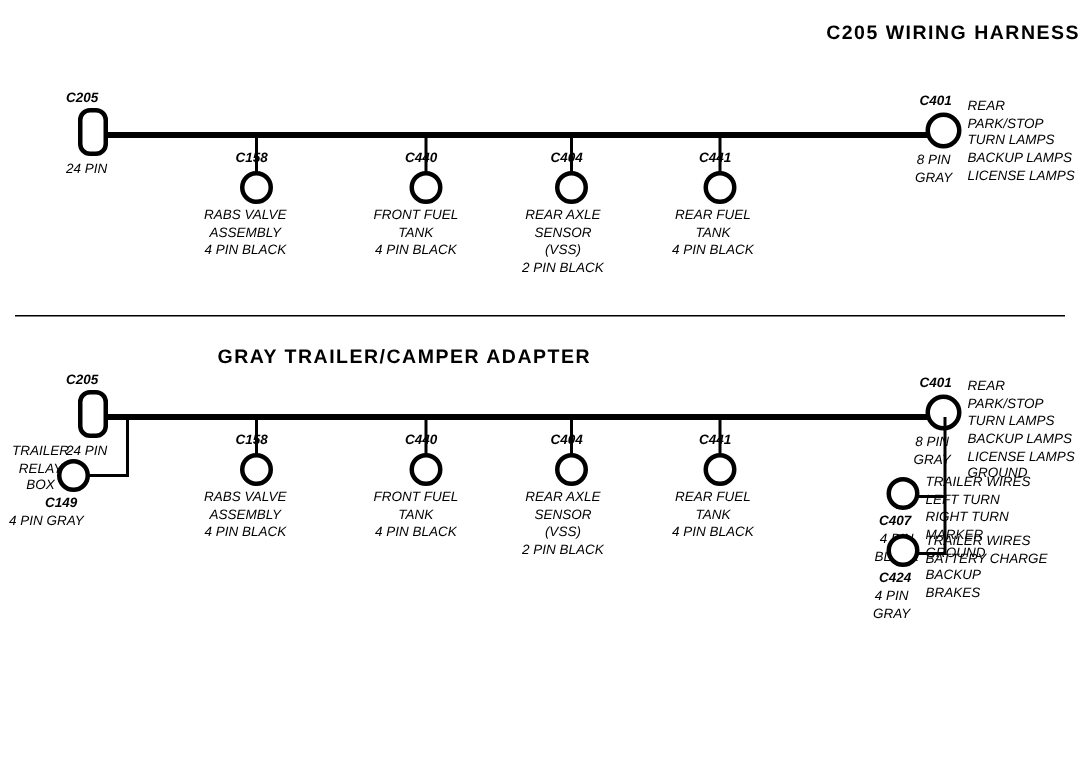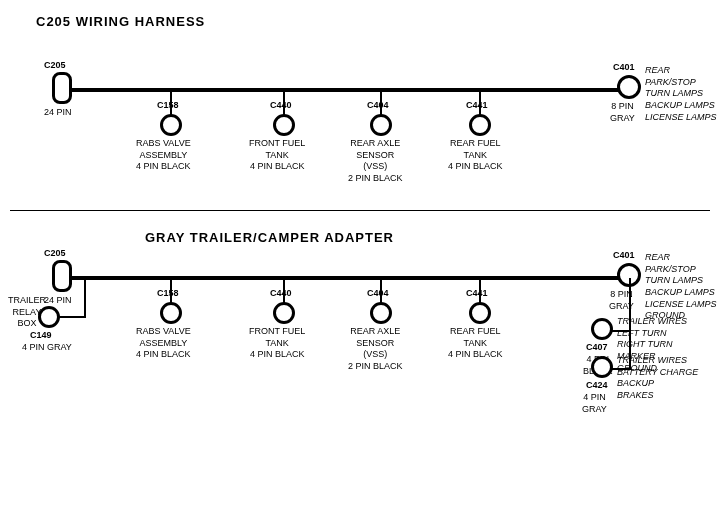--- a/index.html
+++ b/index.html
@@ -6,21 +6,21 @@
     body {
       width: 720px;
       height: 517px;
       background: #fff;
       font-family: Arial, sans-serif;
       font-size: 10px;
       overflow: hidden;
       position: relative;
     }
     .page-title {
-      text-align: left;
+      text-align: right;
       font-size: 13px;
       font-weight: bold;
       padding-top: 8px;
       letter-spacing: 1px;
       margin-left: 36px;
     }
     .diagram-container {
       position: relative;
       width: 720px;
       height: 500px;
@@ -61,20 +61,21 @@
       border: 3px solid #000;
       background: #fff;
       border-radius: 8px;
     }
     
     .label {
       position: absolute;
       text-align: center;
       line-height: 1.3;
       font-size: 9px;
+      font-style: italic;
     }
     .label-right {
       position: absolute;
       text-align: left;
       line-height: 1.3;
       font-size: 9px;
       font-style: italic;
     }
   </style>
 </head>
@@ -125,21 +126,21 @@
   <div class="connector-rect" style="top:260px; left:52px; width:20px; height:32px;"></div>
   <div class="label" style="top:248px; left:44px; font-weight:bold;">C205</div>
   <div class="label" style="top:295px; left:44px;">24 PIN</div>
 
   <div class="wire-thin-v" style="top:278px; left:84px; height:40px;"></div>
   <div class="wire-thin-h" style="top:316px; left:50px; width:36px;"></div>
   <div class="label" style="top:295px; left:8px;">TRAILER<br>RELAY<br>BOX</div>
 
   <div class="connector" style="top:306px; left:38px; width:22px; height:22px;"></div>
   <div class="label" style="top:330px; left:30px; font-weight:bold;">C149</div>
-  <div class="label" style="top:342px; left:22px;">4 PIN GRAY</div>
+  <div class="label" style="top:342px; left:6px;">4 PIN GRAY</div>
 
   <div class="connector" style="top:263px; left:617px; width:24px; height:24px;"></div>
   <div class="label" style="top:250px; left:613px; font-weight:bold;">C401</div>
   <div class="label-right" style="top:252px; left:645px;">REAR PARK/STOP<br>TURN LAMPS<br>BACKUP LAMPS<br>LICENSE LAMPS<br>GROUND</div>
   <div class="label" style="top:289px; left:609px;">8 PIN<br>GRAY</div>
 
   <div class="wire-thin-v" style="top:278px; left:629px; height:90px;"></div>
   <div class="wire-thin-h" style="top:330px; left:605px; width:26px;"></div>
   <div class="connector" style="top:318px; left:591px; width:22px; height:22px;"></div>
   <div class="label" style="top:342px; left:586px; font-weight:bold;">C407</div>

